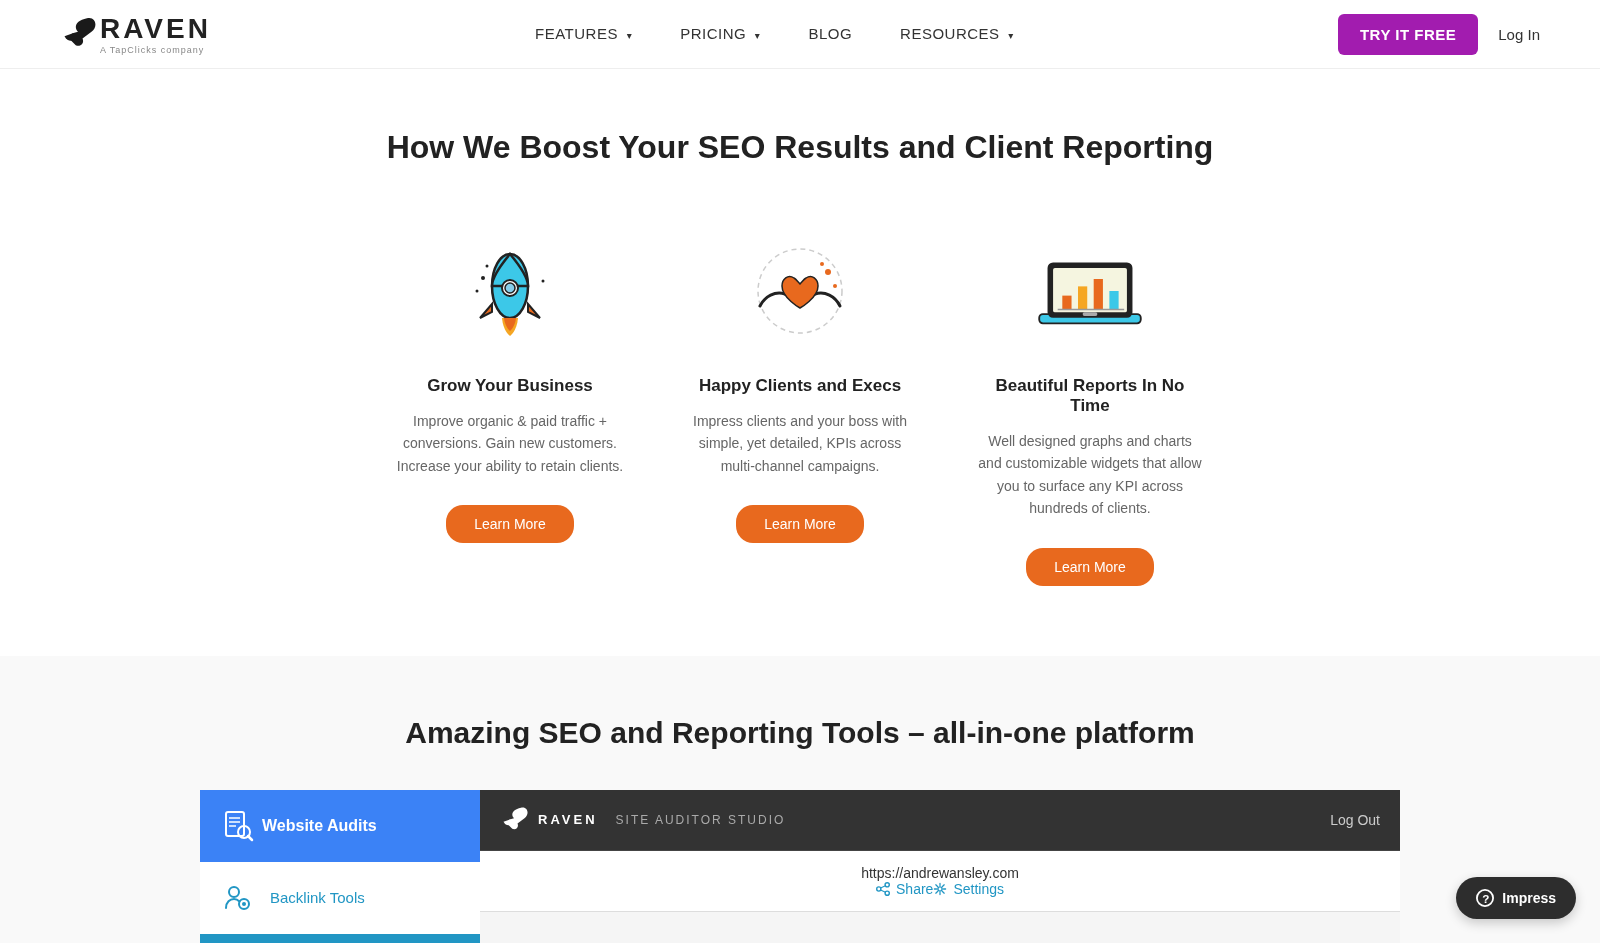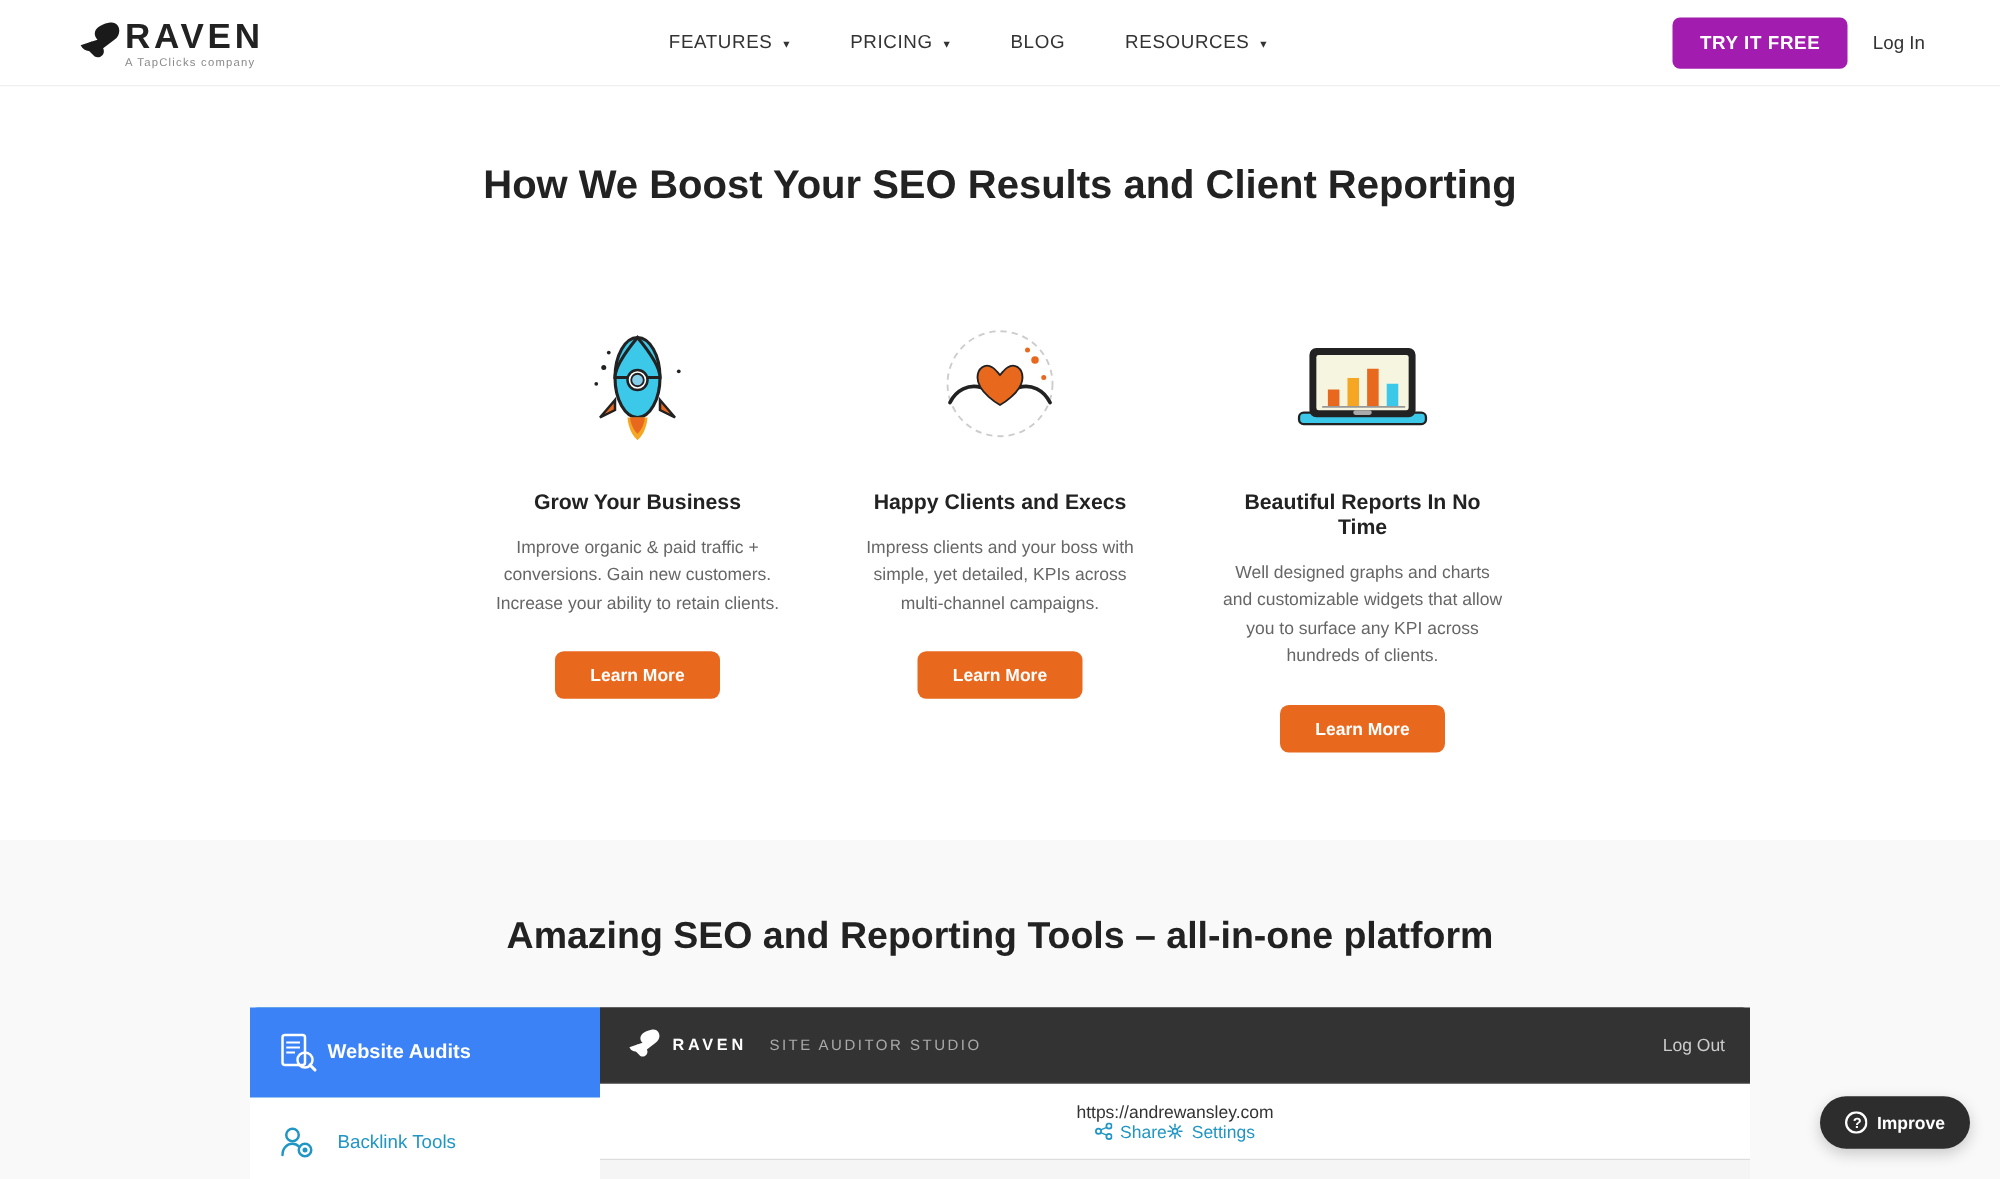--- a/index.html
+++ b/index.html
@@ -78,21 +78,21 @@
     
     .section-boost {
       padding: 60px 40px 70px;
       text-align: center;
       background: #fff;
     }
     .section-boost h2 {
       font-size: 32px;
       font-weight: 700;
       color: #222;
-      margin-bottom: 76px;
+      margin-bottom: 60px;
     }
     .cards-row {
       display: flex;
       justify-content: center;
       gap: 60px;
       flex-wrap: wrap;
     }
     .card {
       max-width: 230px;
       text-align: center;
@@ -114,23 +114,23 @@
       font-size: 14px;
       color: #666;
       line-height: 1.6;
       margin-bottom: 28px;
     }
     .btn-learn-more {
       background: #e8691e;
       color: #fff;
       border: none;
       padding: 11px 28px;
-      border-radius: 7px;
-      font-size: 14px;
-      font-weight: 700;
+      border-radius: 17px;
+      font-size: 14px;
+      font-weight: 400;
       cursor: pointer;
     }
 
     
     .section-tools {
       padding: 60px 40px 0;
       text-align: center;
       background: #f9f9f9;
     }
     .section-tools h2 {
@@ -476,14 +476,14 @@
       </div>
     </div>
   </div>
 </section>
 
 <div class="contact-bubble">
   <svg width="18" height="18" viewBox="0 0 20 20">
     <circle cx="10" cy="10" r="9" fill="none" stroke="#fff" stroke-width="2"></circle>
     <text x="7" y="15" font-size="13" fill="#fff" font-weight="bold">?</text>
   </svg>
-  <span>Improve</span>
+  <span>Impress</span>
 </div>
 
 </body></html>

